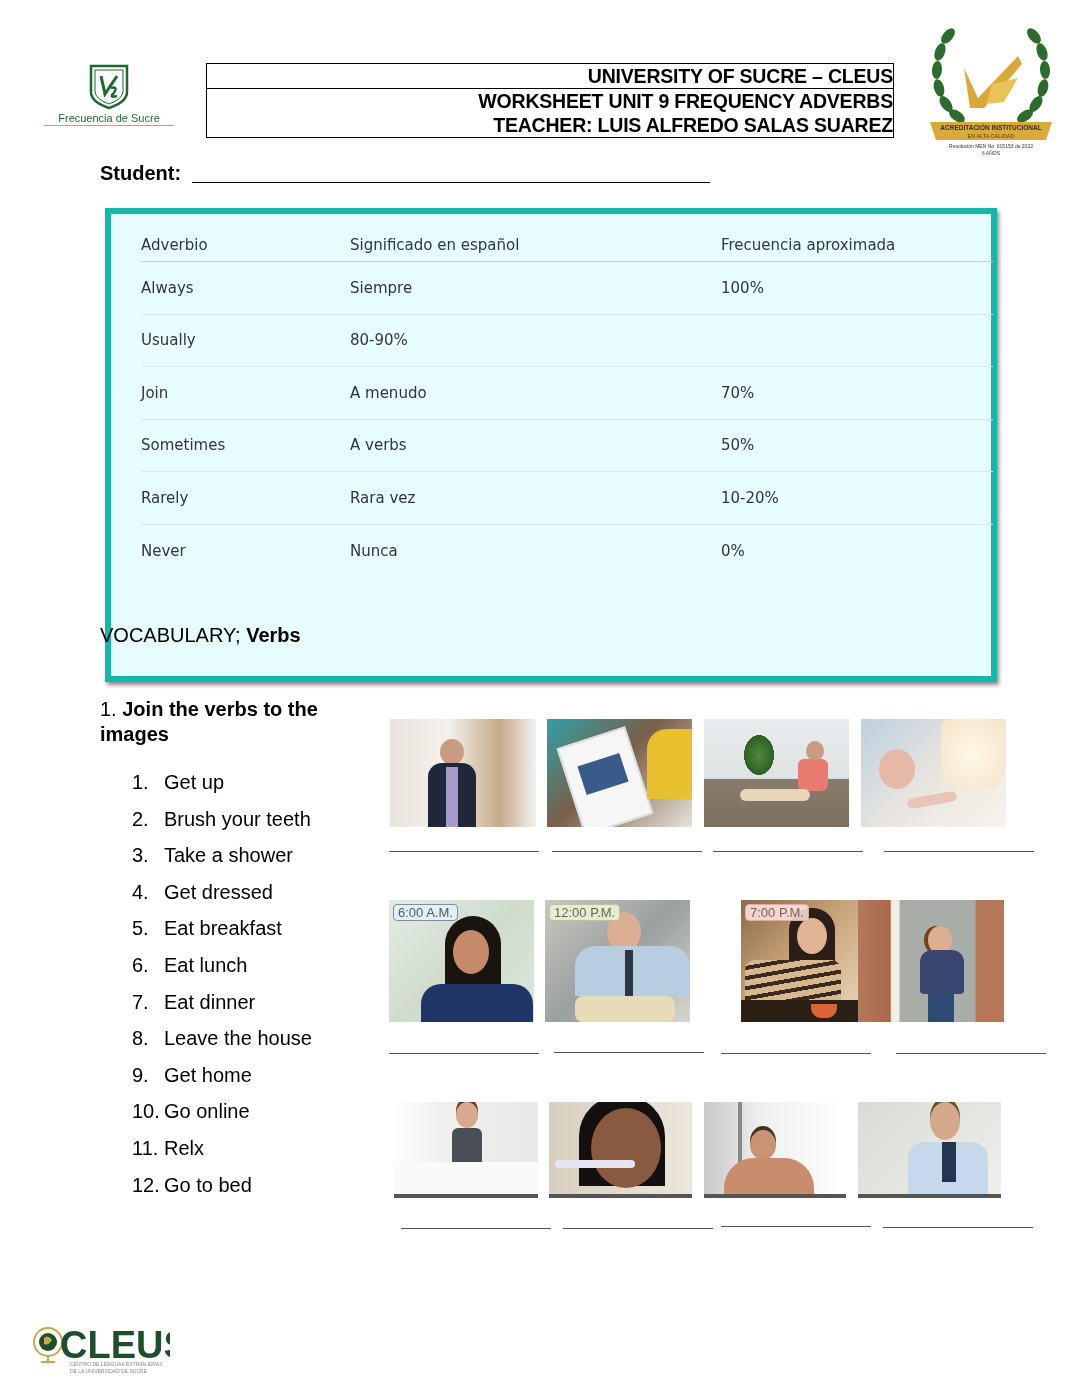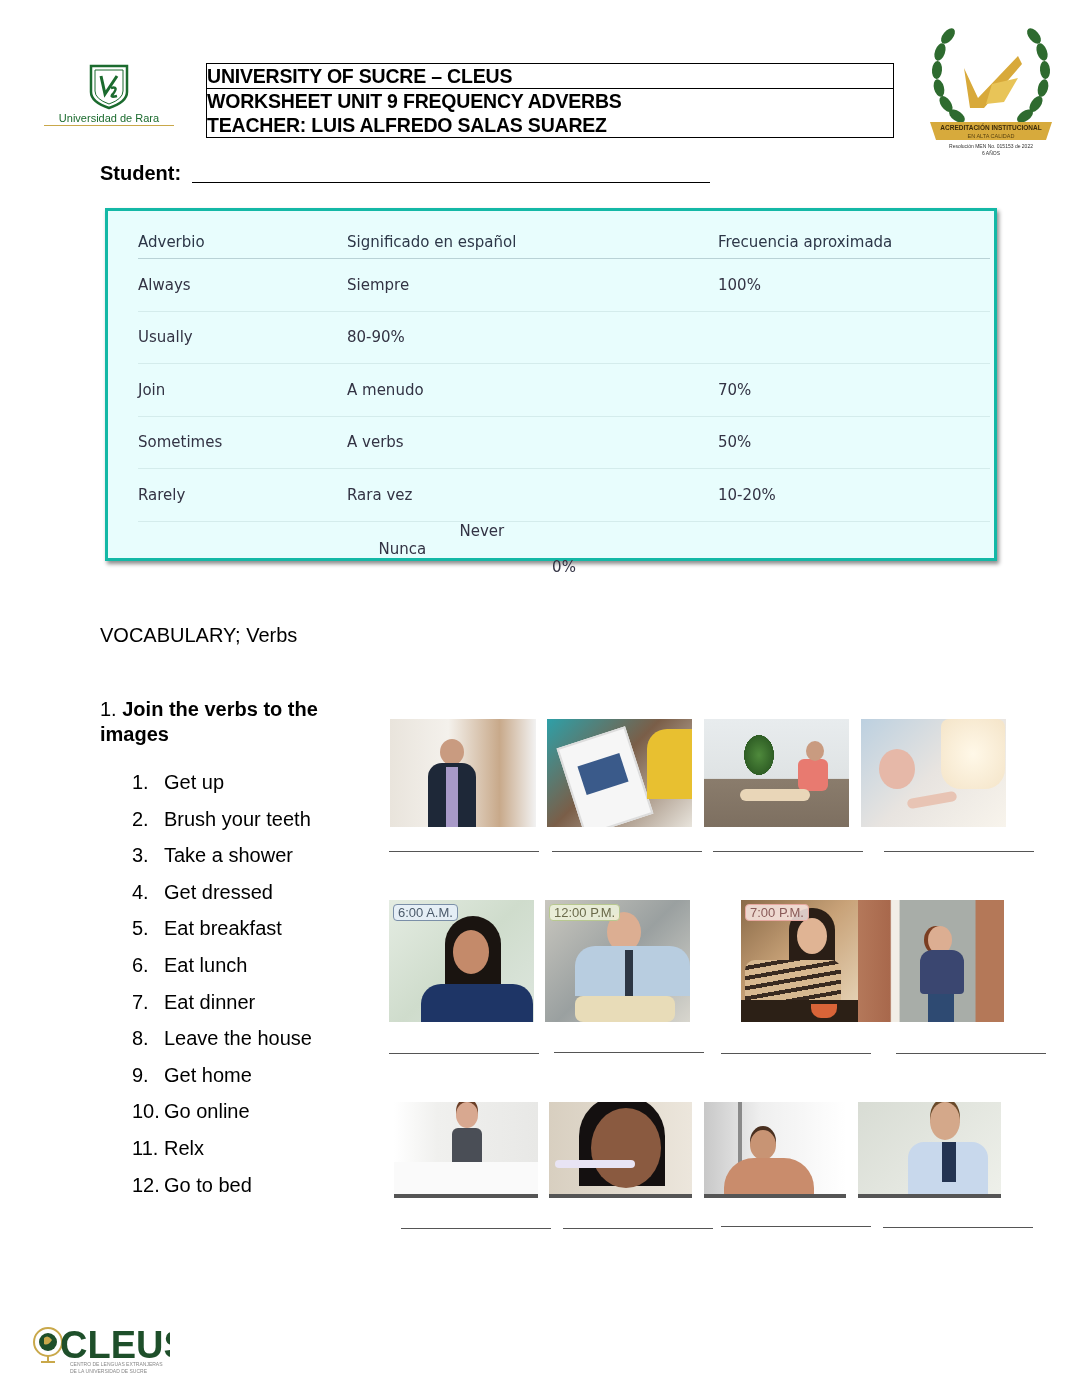--- a/index.html
+++ b/index.html
@@ -5,38 +5,38 @@
   * { box-sizing: border-box; margin: 0; padding: 0; }
   html, body { width: 1080px; height: 1397px; background: #ffffff; overflow: hidden; }
   body { position: relative; font-family: "Liberation Sans", sans-serif; color: #000; }
 
   
   .logo-left { position: absolute; left: 44px; top: 62px; width: 130px; height: 68px; text-align: center; }
   .logo-left .shield { width: 40px; height: 48px; margin: 0 auto; position: relative; }
   .logo-left .uname { font-size: 11px; color: #1b6b2e; margin-top: 2px; border-bottom: 1px solid #c9a84a; padding-bottom: 1px; white-space: nowrap; }
 
   .title-box { position: absolute; left: 206px; top: 63px; width: 688px; height: 75px; border: 1.5px solid #000; }
-  .title-box .row { height: 24.5px; text-align: left; font-weight: bold; font-size: 19.5px; line-height: 24px; letter-spacing: -0.2px; }
+  .title-box .row { height: 24.5px; text-align: right; font-weight: bold; font-size: 19.5px; line-height: 24px; letter-spacing: -0.2px; }
   .title-box .row.first { border-bottom: 1.5px solid #000; }
 
   .logo-right { position: absolute; left: 926px; top: 18px; width: 130px; height: 142px; }
 
   .student { position: absolute; left: 100px; top: 162px; font-size: 20px; font-weight: bold; }
   .student-line { position: absolute; left: 192px; top: 182px; width: 518px; border-bottom: 1.5px solid #000; }
 
   
-  .adv-card { position: absolute; left: 105px; top: 208px; width: 892px; height: 353px; border: 3px solid #14b8a6; background: #e8fdfd; box-shadow: 2px 3px 4px rgba(0,0,0,0.45); }
+  .adv-card { position: absolute; left: 105px; top: 208px; width: 892px; height: 474px; border: 6px solid #14b8a6; background: #e8fdfd; box-shadow: 2px 3px 4px rgba(0,0,0,0.45); }
   .adv-table { position: absolute; left: 30px; top: 14px; width: 852px; font-family: "DejaVu Sans", sans-serif; font-size: 15px; color: #334; }
   .adv-row { display: flex; height: 52.5px; align-items: center; border-bottom: 1px solid #d4ecec; }
   .adv-row.head { height: 34px; border-bottom: 1px solid #b9d2d6; color: #2d3748; }
-  .adv-row:last-child { border-bottom: none; flex-direction: column; }
+  .adv-row:last-child { border-bottom: none; }
   .adv-c1 { width: 209px; } .adv-c2 { width: 371px; } .adv-c3 { flex: 1; }
 
   .vocab { position: absolute; left: 100px; top: 624px; font-size: 20px; }
-  .vocab b { font-weight: normal; text-align: center; }
+  .vocab b { font-weight: bold; text-align: center; }
 
   .task { position: absolute; left: 100px; top: 697px; width: 250px; font-size: 20px; line-height: 25px; }
 
   .verbs { position: absolute; left: 132px; top: 768px; list-style: none; font-size: 20px; }
   .verbs li { height: 36.6px; line-height: 28px; display: flex; }
   .verbs .num { width: 32px; }
 
   
   .pic { position: absolute; overflow: hidden; }
   .blank { position: absolute; border-bottom: 1.5px solid #555; height: 0; }
@@ -49,21 +49,21 @@
 
 <div class="logo-left">
   <div class="shield">
     <svg width="40" height="48" viewBox="0 0 40 48">
       <path d="M2 4 L38 4 L38 30 Q38 40 20 46 Q2 40 2 30 Z" fill="#fff" stroke="#1b6b2e" stroke-width="2.5"></path>
       <path d="M6 8 L34 8 L34 29 Q34 37 20 42 Q6 37 6 29 Z" fill="none" stroke="#1b6b2e" stroke-width="1"></path>
       <path d="M12 14 L16 32 L28 14" fill="none" stroke="#1b6b2e" stroke-width="3"></path>
       <path d="M22 26 Q30 24 24 32 Q20 36 28 34" fill="none" stroke="#1b6b2e" stroke-width="2.5"></path>
     </svg>
   </div>
-  <div class="uname">Universidad de Rara</div>
+  <div class="uname">Frecuencia de Sucre</div>
 </div>
 
 <div class="title-box">
   <div class="row first">UNIVERSITY OF SUCRE – CLEUS</div>
   <div class="row">WORKSHEET UNIT 9 FREQUENCY ADVERBS</div>
   <div class="row">TEACHER: LUIS ALFREDO SALAS SUAREZ</div>
 </div>
 
 <div class="logo-right">
   <svg width="130" height="142" viewBox="0 0 130 142">

